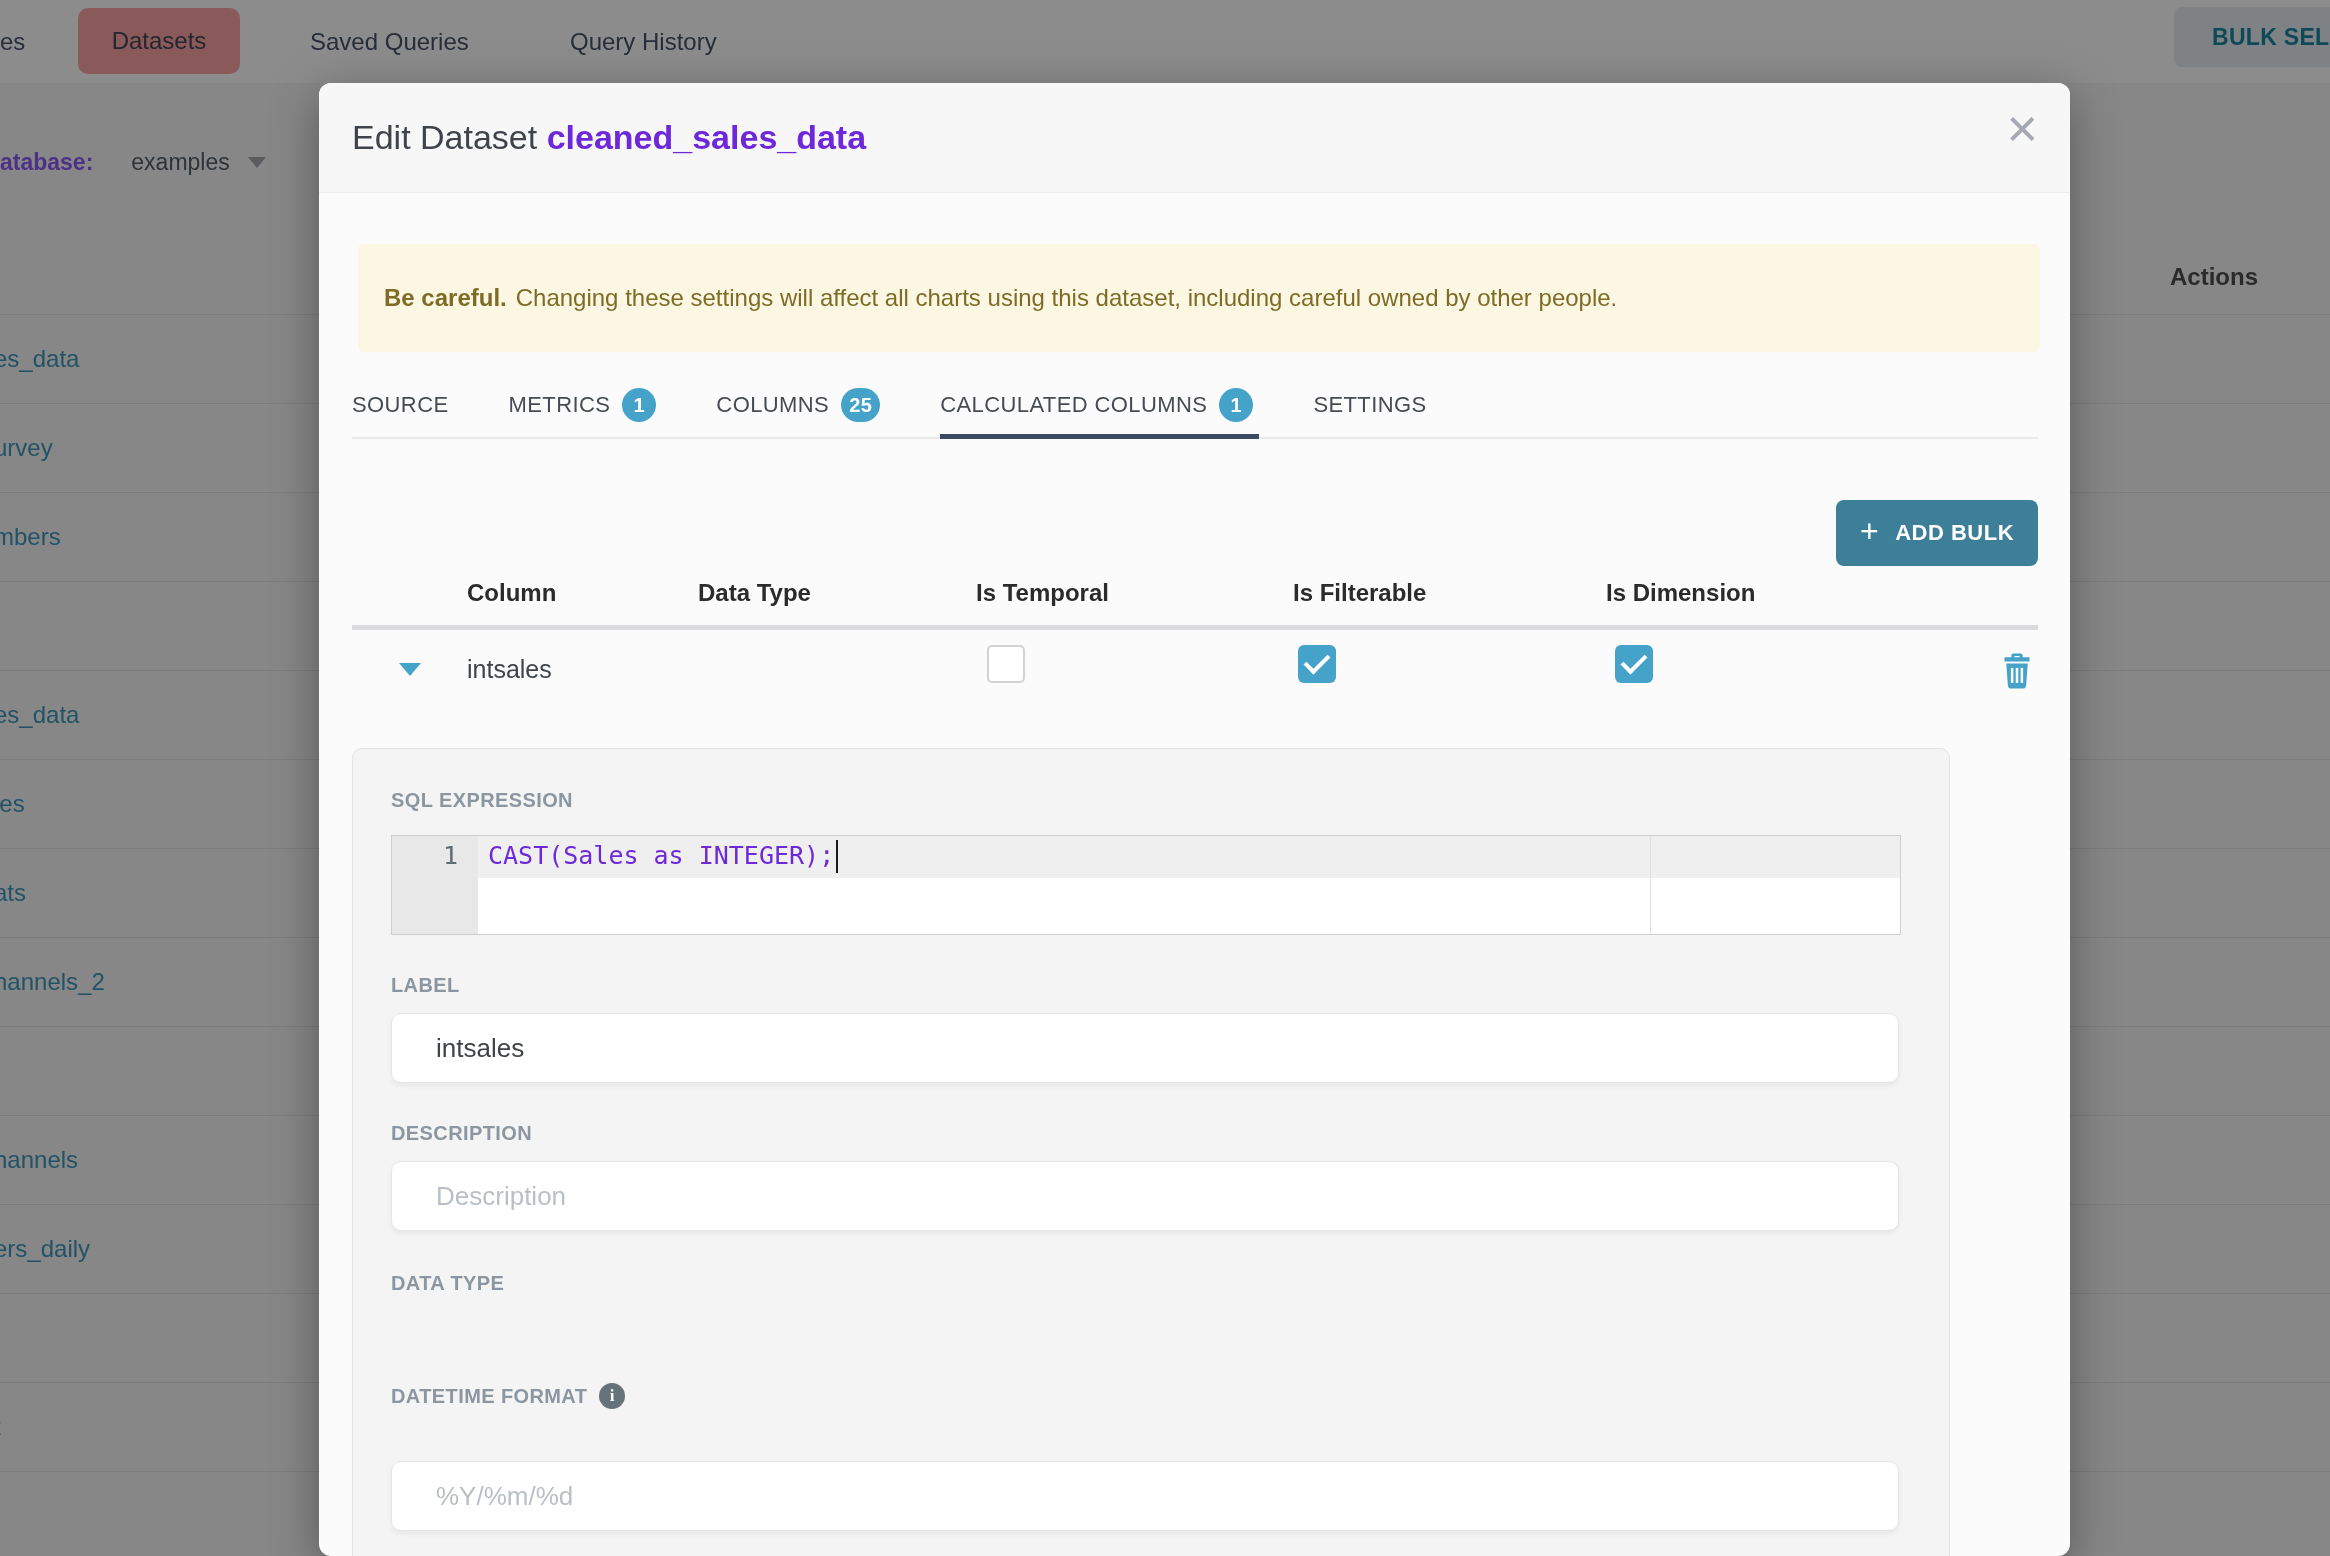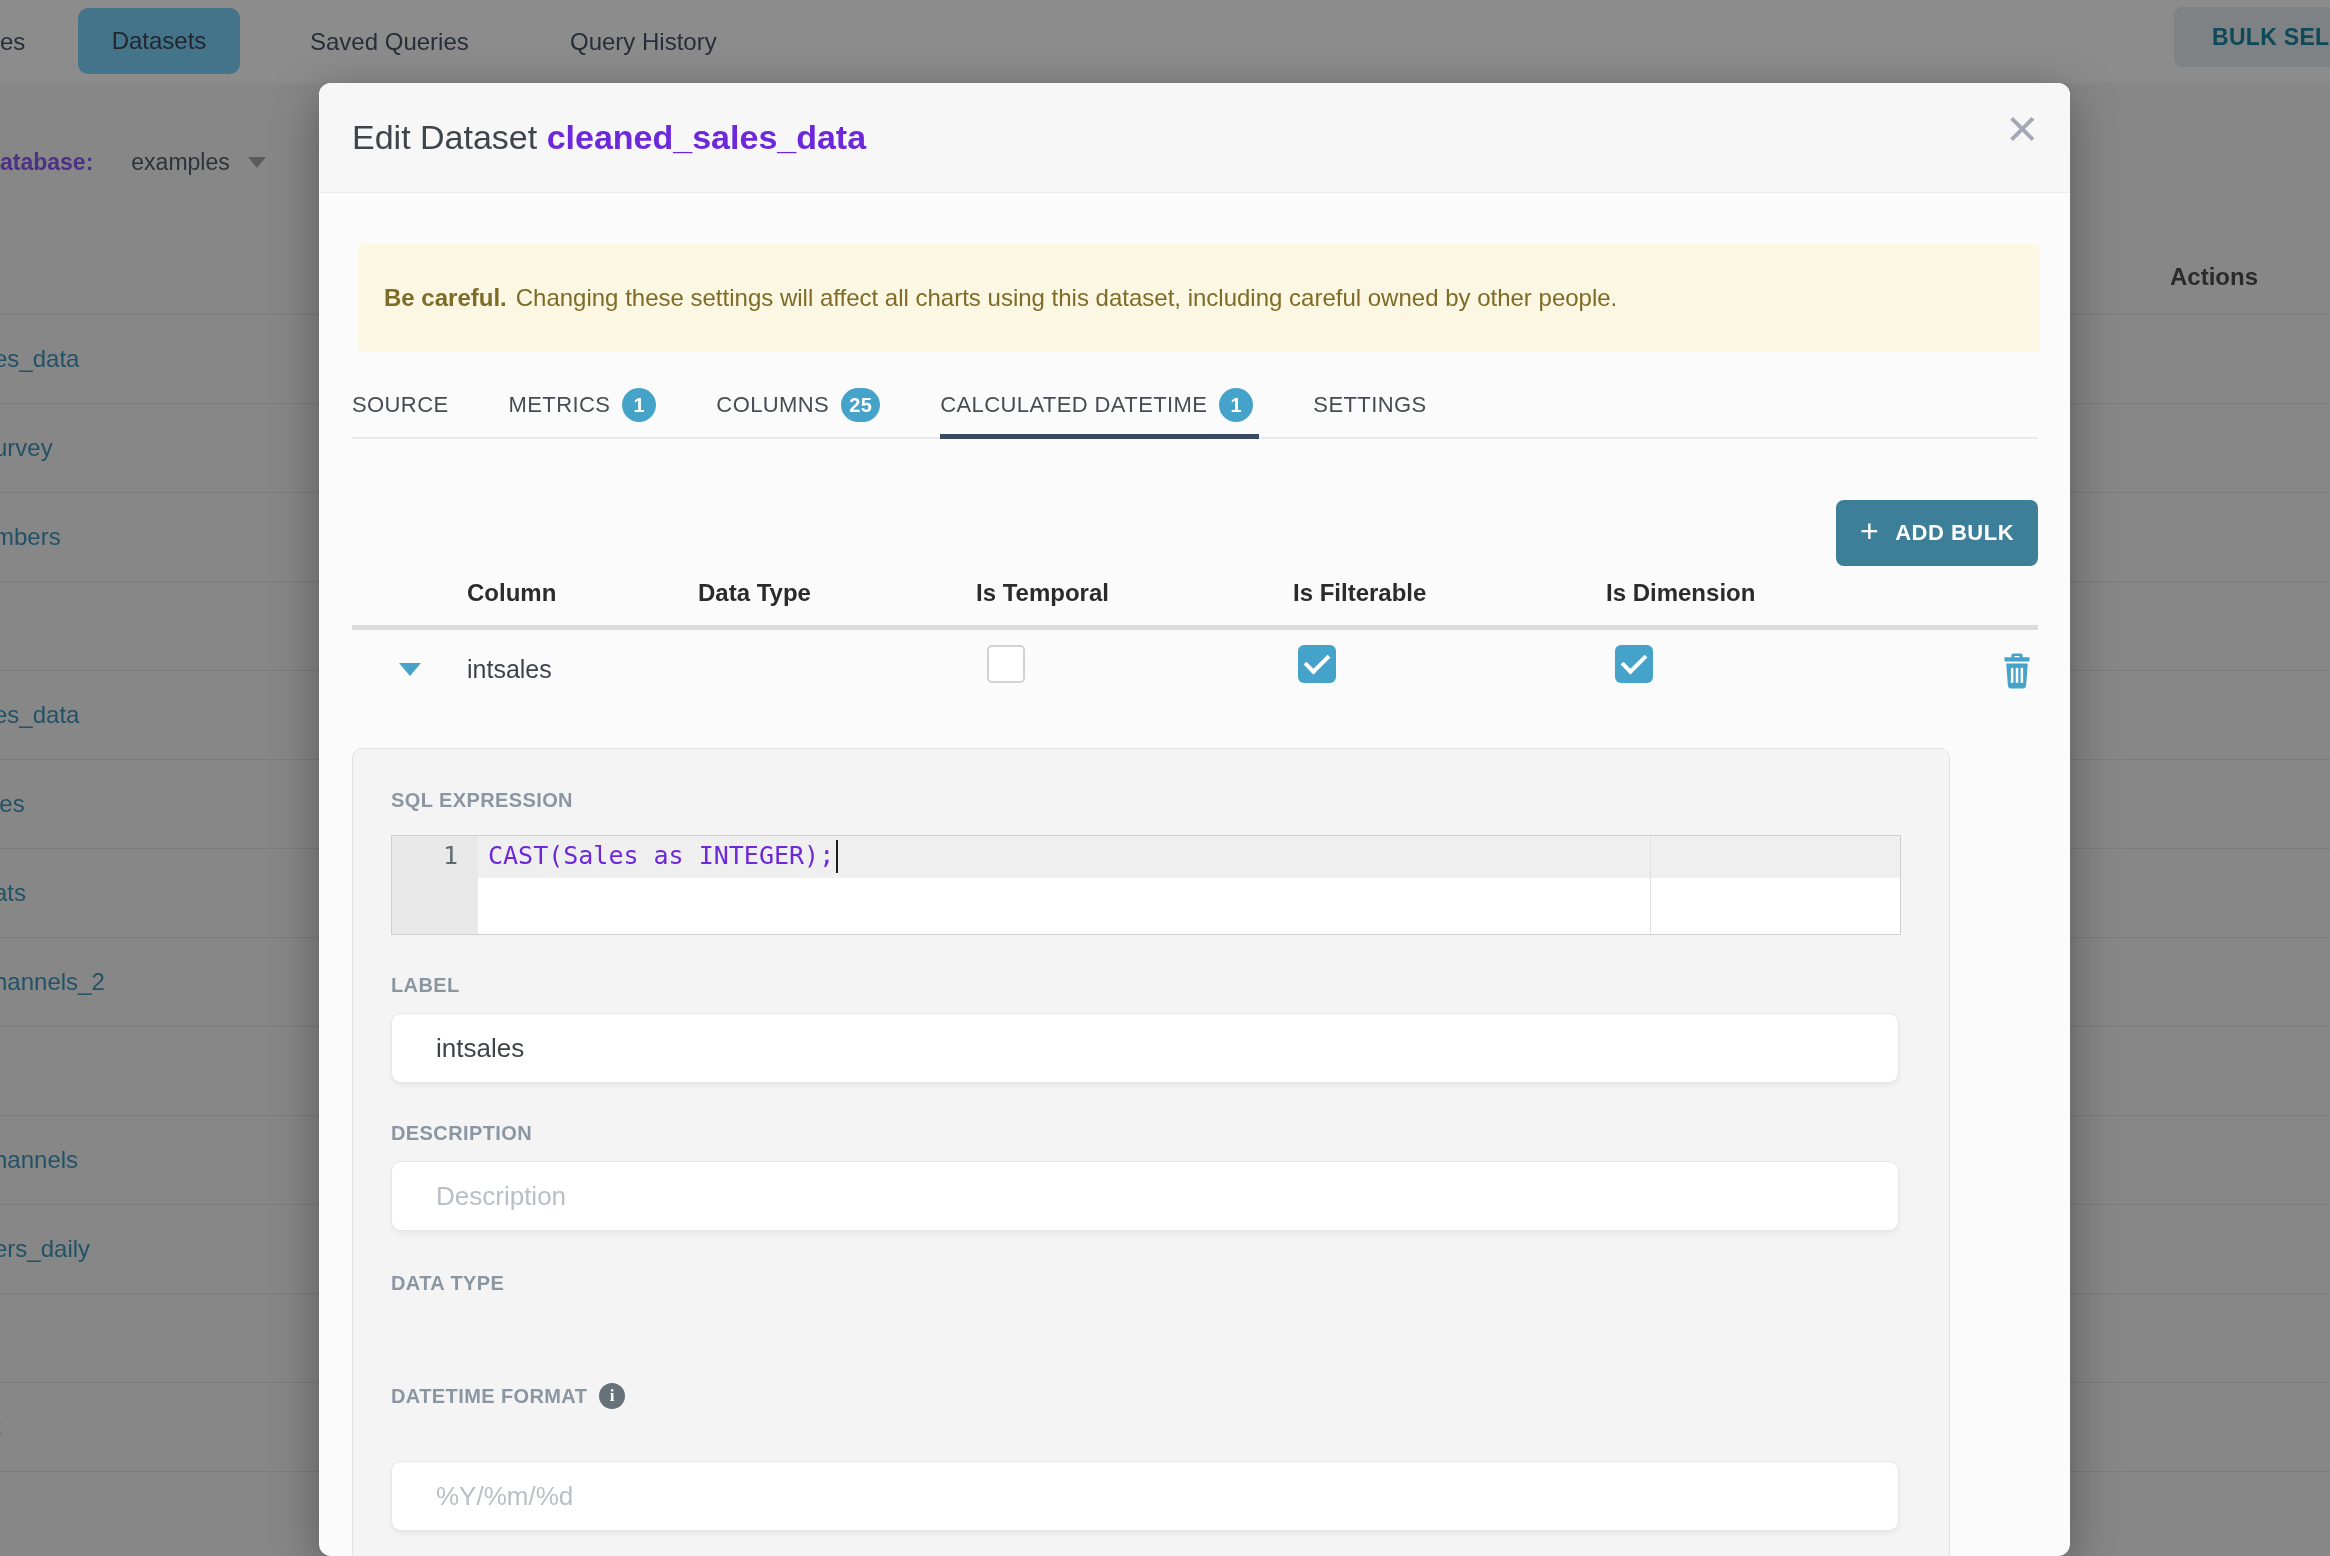--- a/index.html
+++ b/index.html
@@ -4,21 +4,21 @@
 <style>
   html,body{margin:0;padding:0;}
   body{font-family:"Liberation Sans",sans-serif;}
   .screen{position:relative;width:2330px;height:1556px;overflow:hidden;background:#F6F6F7;}
 
   
   .page{position:absolute;inset:0;}
   .topnav{position:absolute;left:0;top:0;width:2330px;height:83px;background:#FFFFFF;}
   .nav-frag{position:absolute;left:0;top:0;height:83px;display:flex;align-items:center;
     font-size:24px;color:#4A5468;}
-  .nav-pill{position:absolute;left:78px;top:8px;width:162px;height:66px;background:#7dd3fc;
+  .nav-pill{position:absolute;left:78px;top:8px;width:162px;height:66px;background:#fca5a5;
     border-radius:10px;display:flex;align-items:center;justify-content:center;
     font-size:24px;color:#3E4657;}
   .nav-item{position:absolute;top:0;height:83px;display:flex;align-items:center;
     font-size:24px;color:#4A5468;cursor:pointer;}
   #nav-saved{left:310px;}
   #nav-history{left:570px;}
   .bulk-btn{position:absolute;left:2174px;top:7px;width:220px;height:60px;background:#E7EDF0;
     border-radius:8px;display:flex;align-items:center;padding-left:38px;
     font-size:23px;font-weight:600;color:#1985A0;letter-spacing:.3px;}
   .filterbar{position:absolute;left:0;top:140px;height:44px;display:flex;align-items:center;}
@@ -196,21 +196,21 @@
         </div>
         <div class="tab">
           <span>METRICS</span>
           <span class="tab-badge">1</span>
         </div>
         <div class="tab">
           <span>COLUMNS</span>
           <span class="tab-badge">25</span>
         </div>
         <div class="tab active">
-          <span>CALCULATED DATETIME</span>
+          <span>CALCULATED COLUMNS</span>
           <span class="tab-badge">1</span>
         </div>
         <div class="tab">
           <span>SETTINGS</span>
         </div>
       </div>
 
     <div class="add-btn">
       <span class="plus">+</span>
       <span>ADD BULK</span>

